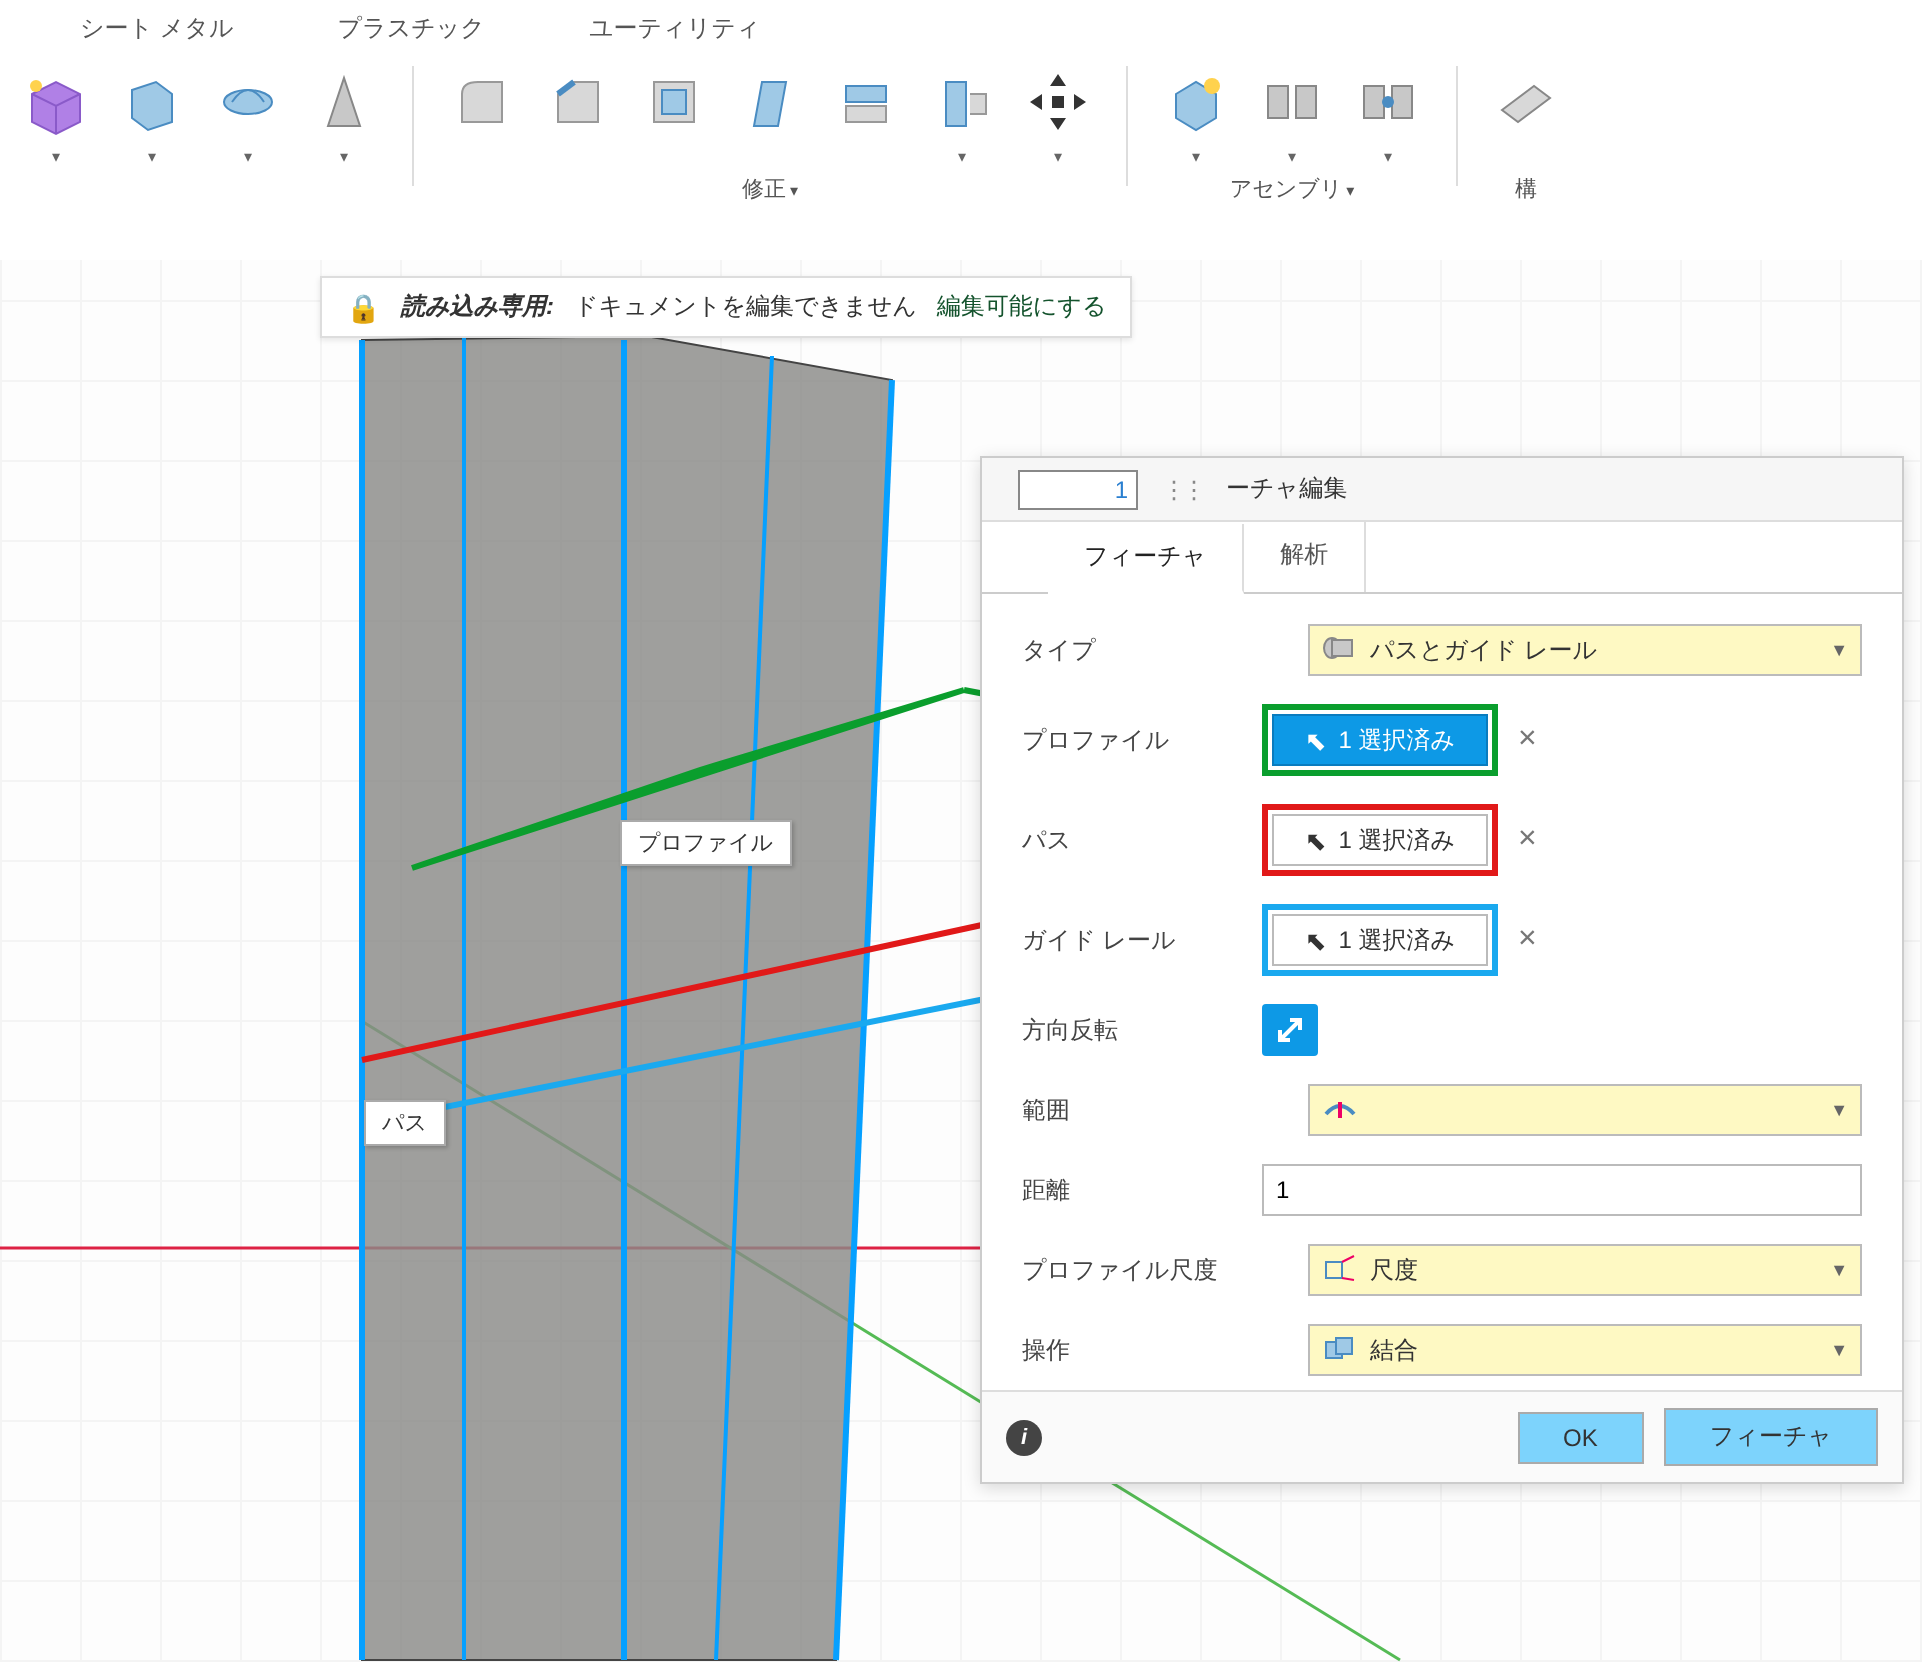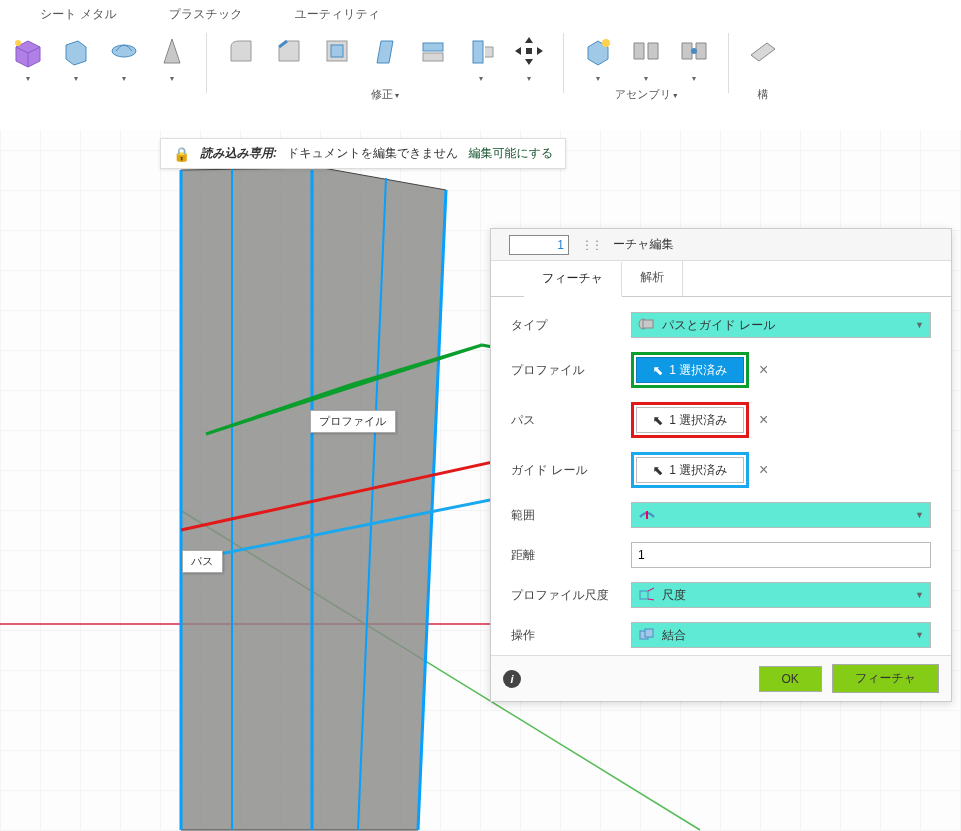--- a/index.html
+++ b/index.html
@@ -175,27 +175,28 @@
   }
   .prop-ctl {
     flex: 1;
     display: flex;
     align-items: center;
     gap: 6px;
   }
   .combo {
     flex: 1;
     border: 1px solid #bbb;
-    background: #5eead4;
+    background: #fef9c3;
     height: 26px;
     display: flex;
     align-items: center;
     padding: 0 6px;
     gap: 6px;
     justify-content: space-between;
+    margin-left: 23px;
   }
   .combo .cicon { width: 18px; display: inline-block; }
   .combo .ctxt { flex: 1; }
   .combo .carrow { color: #666; font-size: 9px; }
   .sel-chip {
     border: 1px solid #bbb;
     height: 26px;
     padding: 0 10px;
     display: flex;
     align-items: center;
@@ -257,21 +258,21 @@
     border-radius: 50%;
     background: #444;
     color: #fff;
     font-size: 11px;
     font-style: italic;
     font-weight: bold;
     display: flex; align-items:center; justify-content:center;
   }
   .btn {
     border: 1px solid #aaa;
-    background: #84cc16;
+    background: #7dd3fc;
     padding: 5px 22px;
     font-size: 12px;
     cursor: pointer;
   }
 </style>
 </head>
 <body>
 
 <div class="ribbon-categories">
   <span>シート メタル</span>
@@ -494,20 +495,30 @@
           <div class="sel-chip">
             <span class="cur">⬉</span>
             <span>1 選択済み</span>
           </div>
         </div>
         <span class="x-clr">×</span>
       </div>
     </div>
 
 
+    <div class="prop-row">
+      <div class="prop-label">方向反転</div>
+      <div class="prop-ctl">
+        <div class="dir-btn">
+          <svg width="16" height="16">
+              <path d="M3 13 L13 3 M8 3 L13 3 L13 8 M3 8 L3 13 L8 13" stroke="#fff" stroke-width="2" fill="none"></path>
+            </svg>
+        </div>
+      </div>
+    </div>
 
     <div class="prop-row">
       <div class="prop-label">範囲</div>
       <div class="prop-ctl">
         <div class="combo">
           <span class="cicon">
             <svg width="18" height="14">
                 <path d="M2 10 Q9 2 16 10" stroke="#4a8cc2" fill="none" stroke-width="2"></path>
                 <line x1="9" y1="4" x2="9" y2="12" stroke="#e06" stroke-width="2"></line>
               </svg>

